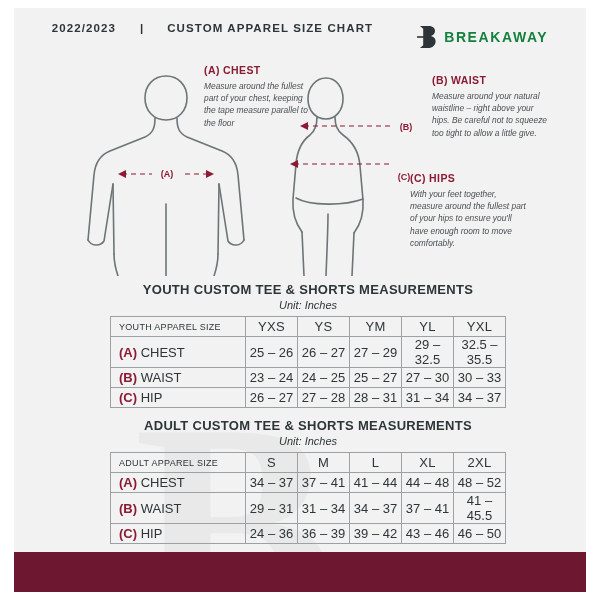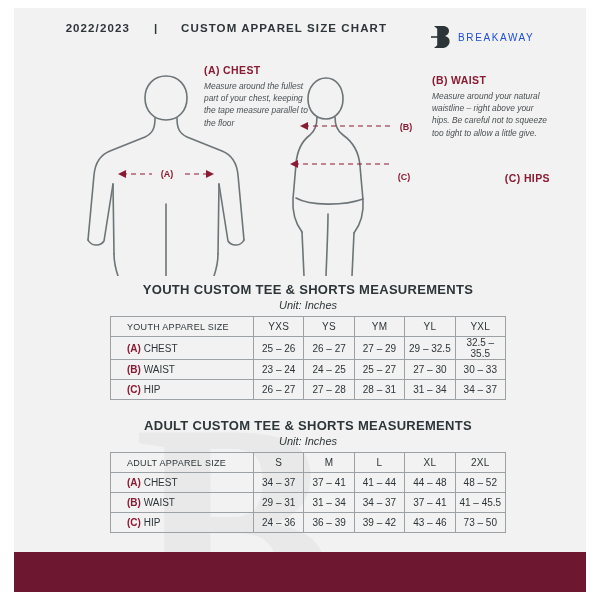--- a/index.html
+++ b/index.html
@@ -79,24 +79,24 @@
     align-items: center;
     gap: 7px;
     margin-left: 22px;
   }
   .brand-mark {
     width: 20px;
     height: 24px;
     color: #2d3538;
   }
   .brand-name {
-    font-size: 10px;
-    font-weight: 400;
+    font-size: 14px;
+    font-weight: 700;
     letter-spacing: 1.6px;
-    color: #1d4ed8;
+    color: #15803d;
   }
   
   .illus {
     position: absolute;
     left: 0;
     top: 46px;
     width: 572px;
     height: 222px;
   }
   .illus svg { display: block; }
@@ -113,21 +113,21 @@
     margin-bottom: 4px;
   }
   .note-body {
     font-size: 8.4px;
     line-height: 1.45;
     font-style: italic;
     color: #4a4f52;
   }
   #note-chest { left: 190px; top: 10px; width: 105px; }
   #note-waist { left: 418px; top: 20px; width: 118px; }
-  #note-hips  { left: 418px; top: 118px; width: 118px; text-align: right; }
+  #note-hips  { left: 396px; top: 118px; width: 118px; }
 
   
   .section {
     position: absolute;
     left: 96px;
     width: 396px;
   }
   #youth-section { top: 274px; }
   #adult-section { top: 410px; }
 
@@ -148,28 +148,28 @@
   }
   table {
     width: 100%;
     border-collapse: collapse;
     background: transparent;
     table-layout: fixed;
   }
   th, td {
     border: 1px solid #9ba1a4;
     height: 19px;
-    font-size: 10px;
+    font-size: 13px;
     color: #2d3538;
     text-align: center;
     padding: 0;
   }
   th.size-head, td.rowlabel {
     text-align: left;
-    padding-left: 16px;
+    padding-left: 8px;
     width: 126px;
   }
   th {
     font-weight: 400;
     letter-spacing: 0.3px;
   }
   th.size-head { font-size: 9px; }
   td .tag {
     color: #8b1a33;
     font-weight: 700;
@@ -247,20 +247,21 @@
       <div class="note" id="note-chest">
         <div class="note-title">(A) CHEST</div>
         <div class="note-body">Measure around the fullest part of your chest, keeping the tape measure parallel to the floor</div>
       </div>
       <div class="note" id="note-waist">
         <div class="note-title">(B) WAIST</div>
         <div class="note-body">Measure around your natural waistline – right above your hips. Be careful not to squeeze too tight to allow a little give.</div>
       </div>
       <div class="note" id="note-hips">
         <div class="note-title">(C) HIPS</div>
+        <div class="note-body">With your feet together, measure around the fullest part of your hips to ensure you'll have enough room to move comfortably.</div>
       </div>
     </div>
 
     <div class="section" id="youth-section">
       <div class="sec-title">YOUTH CUSTOM TEE &amp; SHORTS MEASUREMENTS</div>
       <div class="sec-sub">Unit: Inches</div>
       <table>
         <thead>
           <tr>
             <th class="size-head">YOUTH APPAREL SIZE</th>
@@ -330,21 +331,21 @@
             <td>34 – 37</td>
             <td>37 – 41</td>
             <td>41 – 45.5</td>
           </tr>
           <tr>
             <td class="rowlabel"><span class="tag">(C)</span> <span>HIP</span></td>
             <td>24 – 36</td>
             <td>36 – 39</td>
             <td>39 – 42</td>
             <td>43 – 46</td>
-            <td>73 – 50</td>
+            <td>46 – 50</td>
           </tr>
         </tbody>
       </table>
     </div>
 
     <div class="bottom-bar"></div>
   </div>
 </div>
 
 </body></html>

